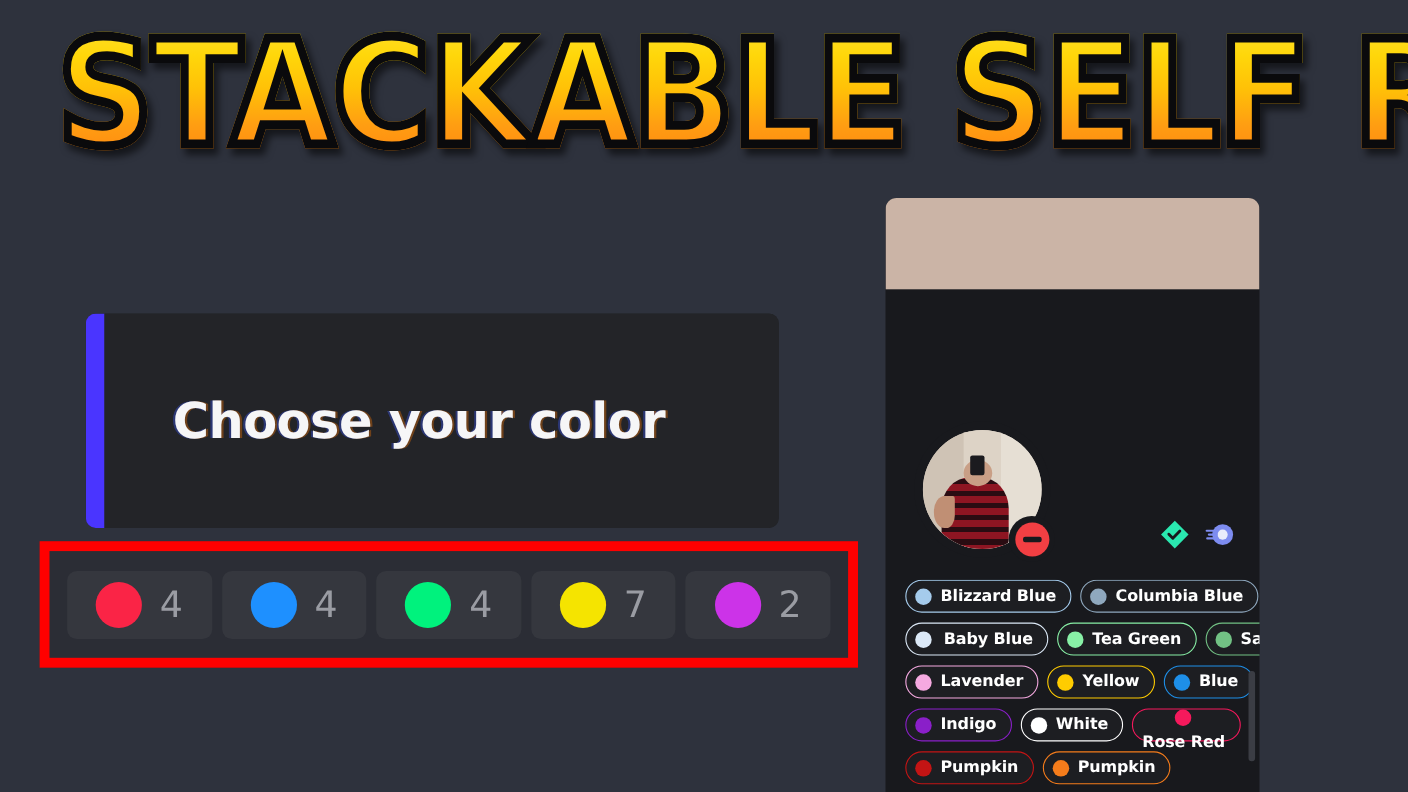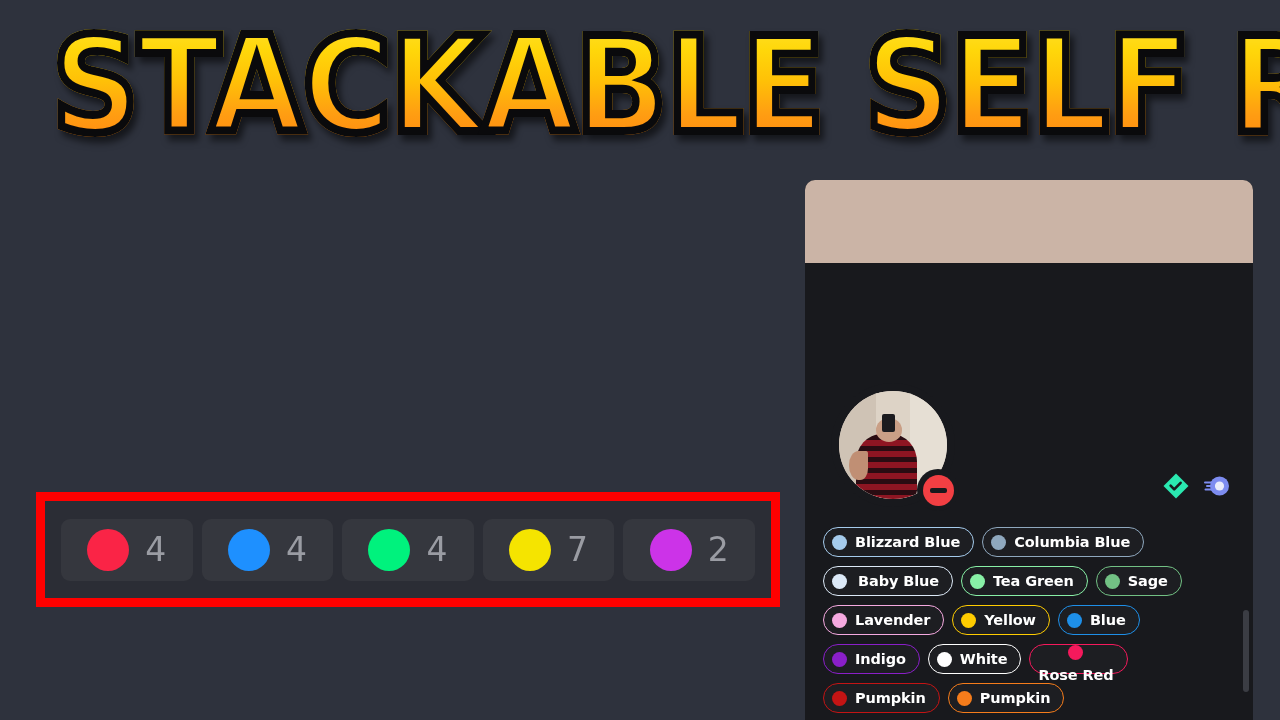--- a/index.html
+++ b/index.html
@@ -124,21 +124,21 @@
     font-family: "DejaVu Sans", sans-serif;
     font-size: 33px;
     font-weight: 400;
     line-height: 1;
   }
 
   
   #profile-panel {
     position: absolute;
     left: 805px; top: 180px;
-    width: 448px;
+    width: 340px;
     height: 540px;
     background: #18191d;
     border-radius: 10px 10px 0 0;
     overflow: hidden;
     z-index: 15;
   }
   #profile-banner {
     position: absolute;
     left: 0; top: 0;
     width: 100%; height: 83px;
@@ -254,20 +254,26 @@
 </style>
 </head>
 <body>
 
 <div id="stage">
 
   <div id="title-banner">
     <div id="title-text">STACKABLE SELF ROLES</div>
   </div>
 
+  <div id="embed-card">
+    <div id="embed-accent"></div>
+    <div id="embed-body">
+      <div id="embed-title">Choose your color</div>
+    </div>
+  </div>
 
   <div id="reaction-highlight">
     <div id="reaction-row">
         <div class="reaction-pill">
           <div class="reaction-dot" style="background: rgb(250, 36, 70);"></div>
           <div class="reaction-count">4</div>
         </div>
         <div class="reaction-pill">
           <div class="reaction-dot" style="background: rgb(30, 144, 255);"></div>
           <div class="reaction-count">4</div>

